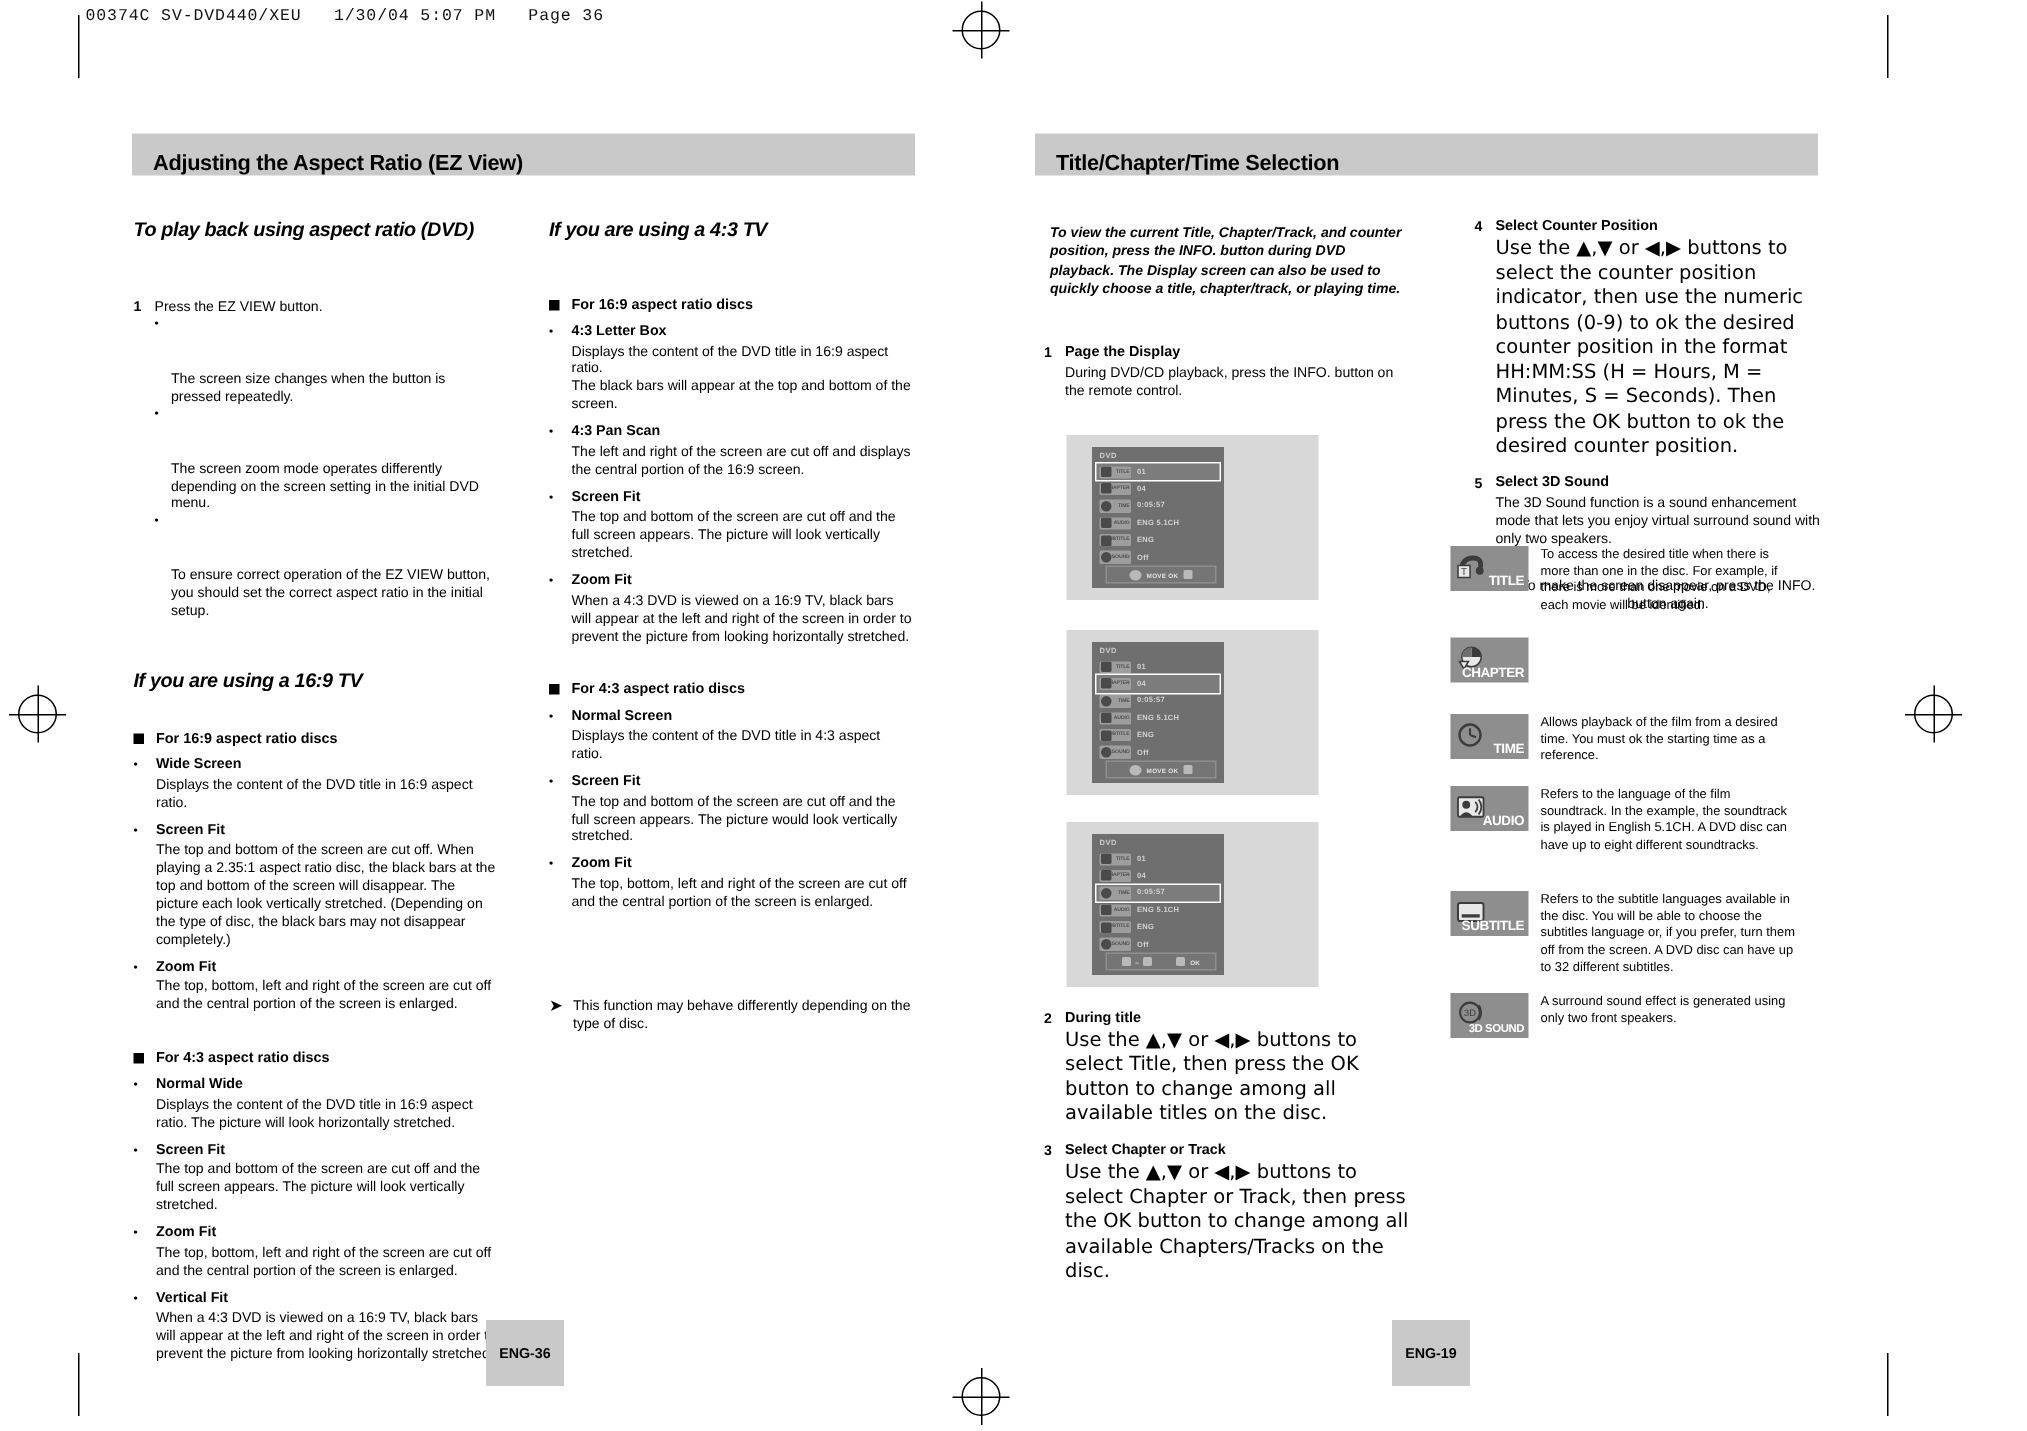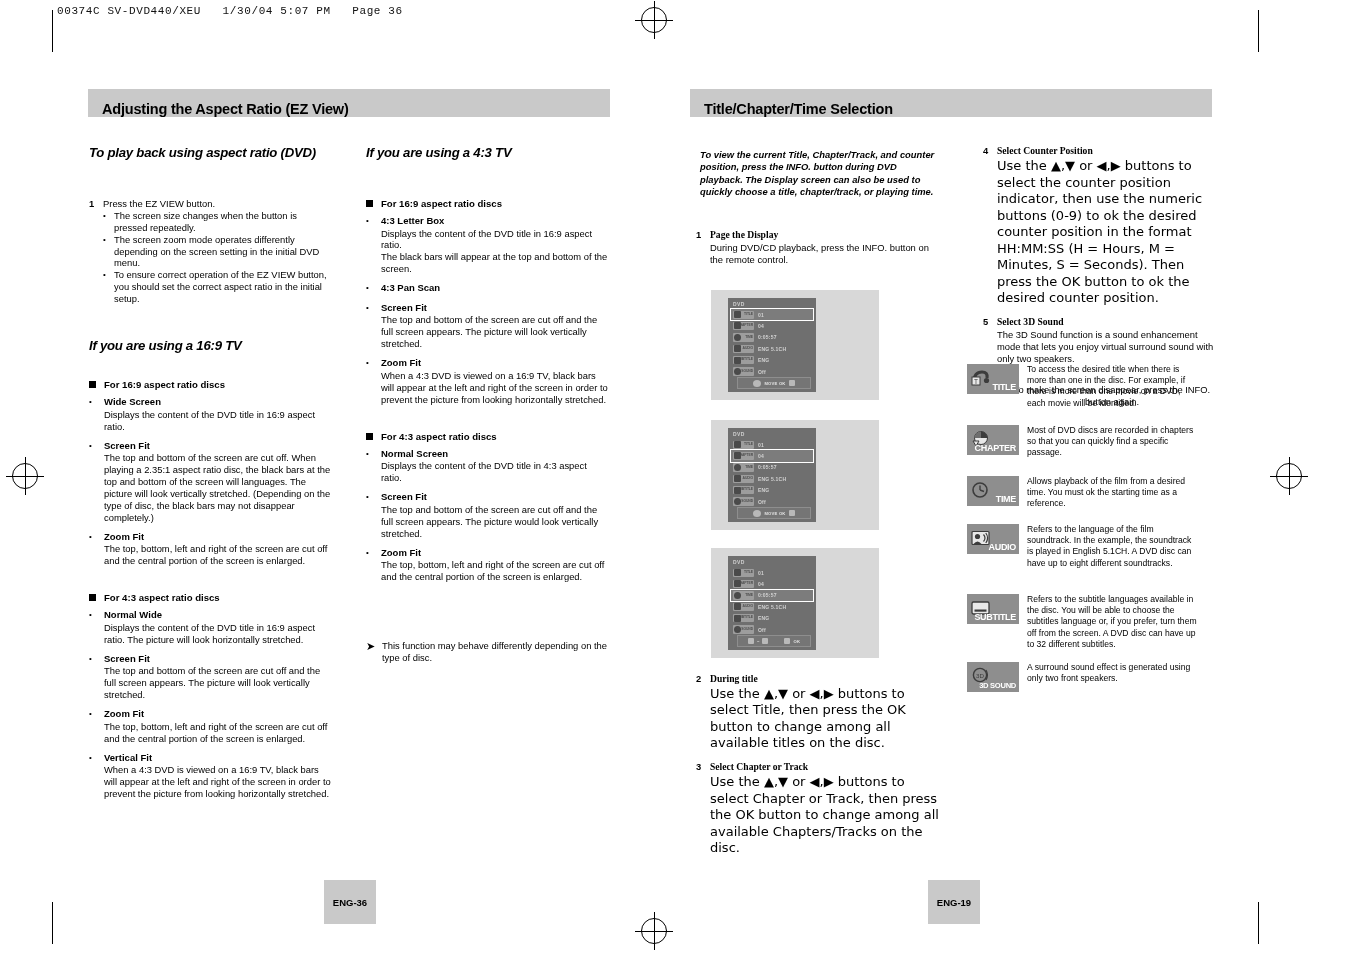--- a/index.html
+++ b/index.html
@@ -52,28 +52,28 @@
     font-size:13.2px;font-weight:bold;font-style:italic;
     margin:0 0 6px 0;letter-spacing:-.25px;
   }
   .spacer-lg{height:30px;}
   .spacer-md{height:18px;}
 
   
   .step{display:flex;margin-bottom:3px;}
   .step .num{width:14px;flex:0 0 14px;font-weight:bold;font-size:9.4px;}
   .step .body{flex:1;}
-  .step .ttl{font-weight:bold;font-size:9.6px;display:block;margin-bottom:1px;font-family:Liberation Serif, serif;}
+  .step .ttl{font-weight:bold;font-size:9.6px;display:block;margin-bottom:1px;}
   .step p{margin:0;}
 
   
   .dots{margin:0;padding:0;list-style:none;}
   .dots li{display:flex;margin-bottom:0;}
   .dots li .bl{width:11px;flex:0 0 11px;text-align:left;font-size:8px;line-height:1.6;}
-  .dots li .bt{flex:1;}
+  .dots li .bt{flex:1;margin-top:36px;}
 
   
   .sqhead{display:flex;align-items:flex-start;font-weight:bold;font-size:9.6px;margin:0 0 5px 0;}
   .sqhead .sq{width:7px;height:7px;background:#000;flex:0 0 7px;margin:2px 8px 0 0;}
 
   
   .defs{margin:0;padding:0;list-style:none;}
   .defs > li{display:flex;margin-bottom:7px;}
   .defs > li .bl{width:15px;flex:0 0 15px;font-size:8px;line-height:1.5;}
   .defs > li .bd{flex:1;}
@@ -216,21 +216,21 @@
           <span class="bl">•</span>
           <span class="bd">
         <span class="term">Wide Screen</span>
         <p>Displays the content of the DVD title in 16:9 aspect ratio.</p>
           </span>
         </li>
       <li>
           <span class="bl">•</span>
           <span class="bd">
         <span class="term">Screen Fit</span>
-        <p>The top and bottom of the screen are cut off. When playing a 2.35:1 aspect ratio disc, the black bars at the top and bottom of the screen will languages. The picture will look vertically stretched. (Depending on the type of disc, the black bars may not disappear completely.)</p>
+        <p>The top and bottom of the screen are cut off. When playing a 2.35:1 aspect ratio disc, the black bars at the top and bottom of the screen will disappear. The picture each look vertically stretched. (Depending on the type of disc, the black bars may not disappear completely.)</p>
           </span>
         </li>
       <li>
           <span class="bl">•</span>
           <span class="bd">
         <span class="term">Zoom Fit</span>
         <p>The top, bottom, left and right of the screen are cut off and the central portion of the screen is enlarged.</p>
           </span>
         </li>
     </ul>
@@ -286,20 +286,21 @@
           <span class="bd">
         <span class="term">4:3 Letter Box</span>
         <p style="white-space:pre-line">Displays the content of the DVD title in 16:9 aspect ratio.
 The black bars will appear at the top and bottom of the screen.</p>
           </span>
         </li>
       <li>
           <span class="bl">•</span>
           <span class="bd">
         <span class="term">4:3 Pan Scan</span>
+        <p>The left and right of the screen are cut off and displays the central portion of the 16:9 screen.</p>
           </span>
         </li>
       <li>
           <span class="bl">•</span>
           <span class="bd">
         <span class="term">Screen Fit</span>
         <p>The top and bottom of the screen are cut off and the full screen appears. The picture will look vertically stretched.</p>
           </span>
         </li>
       <li>
@@ -593,21 +594,20 @@
   <div class="gloss" id="gl-chapter">
     <div class="ibox">
       <svg class="shape" width="20" height="18" viewBox="0 0 20 18">
         <circle cx="10" cy="8" r="6.5" fill="#e8e8e8" stroke="#3c3c3c" stroke-width="1"></circle>
         <path d="M10 8 L10 1.5 A6.5 6.5 0 0 1 16.5 8 Z" fill="#3c3c3c"></path>
         <path d="M10 8 L3.5 8 A6.5 6.5 0 0 1 10 1.5 Z" fill="#6e6e6e"></path>
         <path d="M2 11 L8 11 L5 16 Z" fill="#e8e8e8" stroke="#3c3c3c" stroke-width="1"></path>
       </svg>
       <span class="ilabel">CHAPTER</span>
     </div>
-    <div class="gtxt">Most of DVD discs are recorded in chapters so that you can quickly find a specific passage.</div>
   </div>
 
   <div class="gloss" id="gl-time">
     <div class="ibox">
       <svg class="shape" width="20" height="18" viewBox="0 0 20 18">
         <circle cx="9" cy="9" r="7" fill="none" stroke="#3c3c3c" stroke-width="1.6"></circle>
         <path d="M9 9 L9 4.5 M9 9 L13 10.5" stroke="#3c3c3c" stroke-width="1.4" fill="none"></path>
       </svg>
       <span class="ilabel">TIME</span>
     </div>

